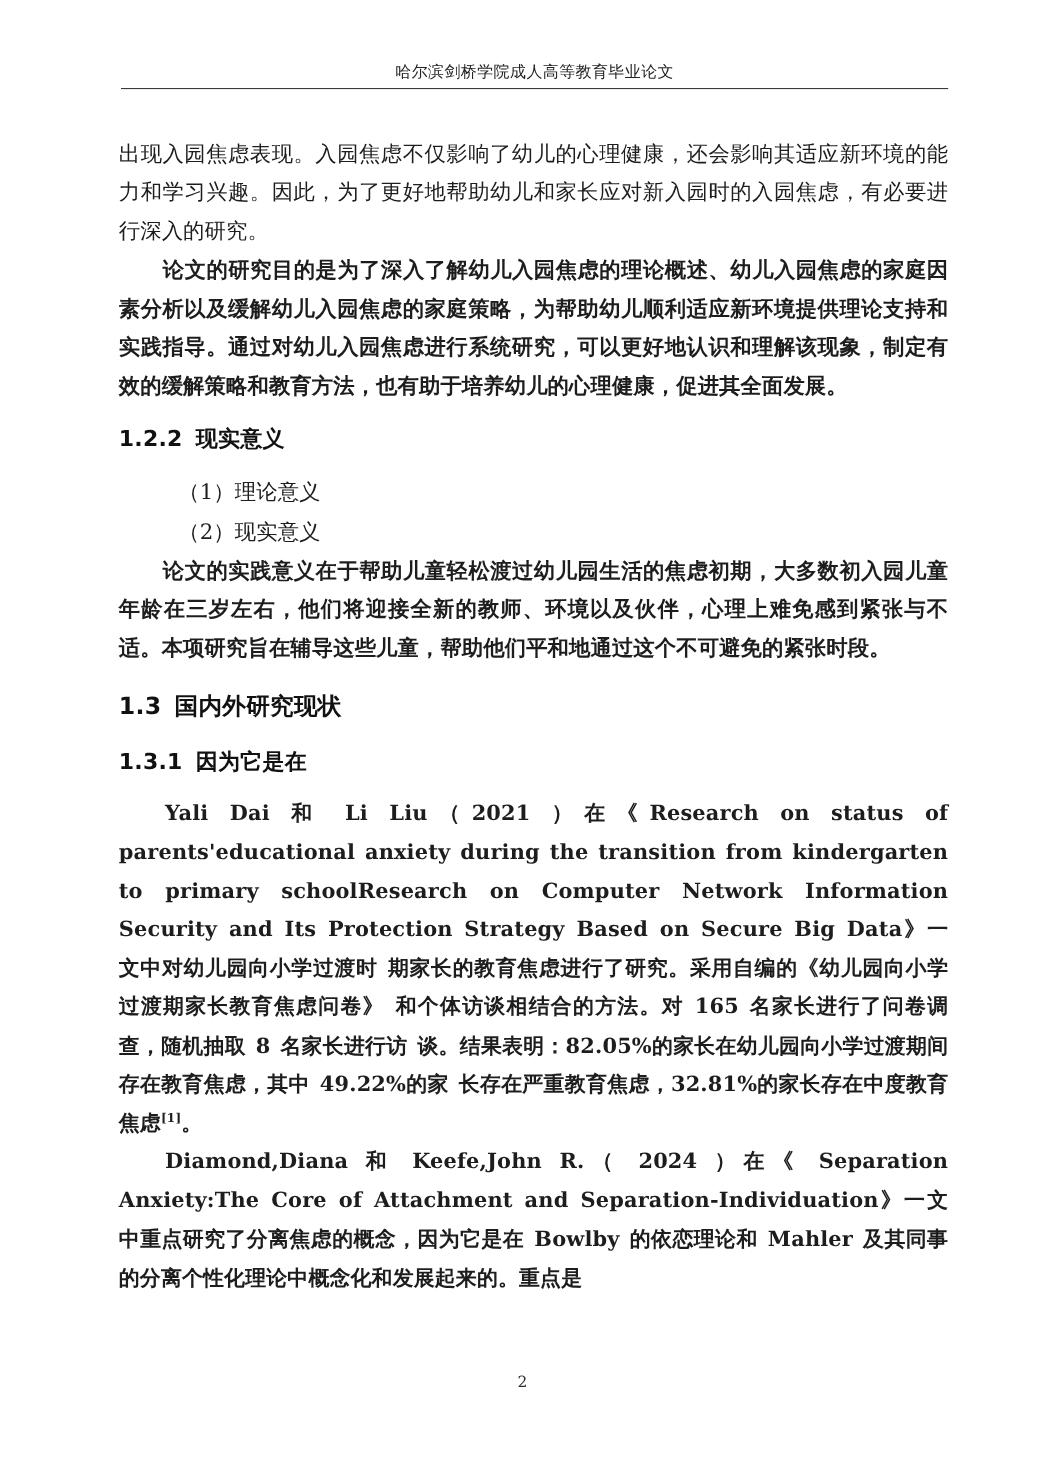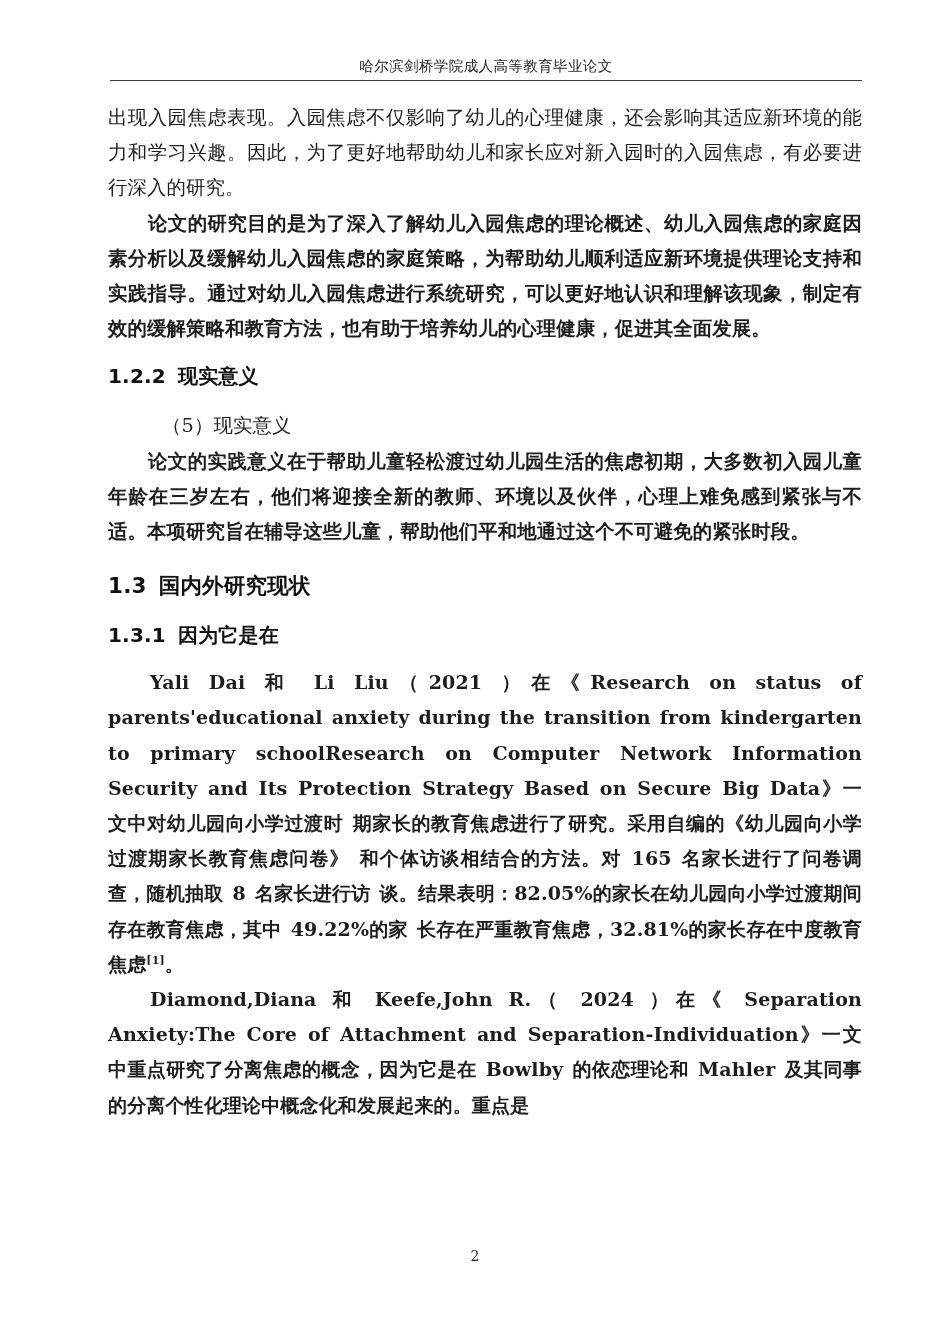--- a/index.html
+++ b/index.html
@@ -37,21 +37,21 @@
   .header-rule {
     margin-top: 4px;
     border-bottom: 1.4px solid #3a3a3a;
     width: 752px;
   }
 
   
   .content {
     position: absolute;
     left: 108px;
-    top: 100px;
+    top: 122px;
     width: 754px;
   }
 
   p.body-par {
     margin: 0;
     font-size: 19.4px;
     line-height: 35.2px;
     text-align: justify;
     text-align-last: left;
     text-justify: inter-character;
@@ -136,23 +136,24 @@
     <p class="body-par indent2">论文的研究目的是为了深入了解幼儿入园焦虑的理论概述、幼儿入园焦虑的家庭因素分析以及缓解幼儿入园焦虑的家庭策略，为帮助幼儿顺利适应新环境提供理论支持和实践指导。通过对幼儿入园焦虑进行系统研究，可以更好地认识和理解该现象，制定有效的缓解策略和教育方法，也有助于培养幼儿的心理健康，促进其全面发展。</p>
 
     <div class="sp-12"></div>
 
     <h3 class="h3">
       <span class="h-num">1.2.2</span><span class="h-gap"></span><span>现实意义</span>
     </h3>
 
     <div class="sp-14"></div>
 
+    <p class="body-par indent-sub">（1）理论意义</p>
 
 
-    <p class="body-par indent-sub">（5）现实意义</p>
+    <p class="body-par indent-sub">（2）现实意义</p>
 
     <p class="body-par indent2">论文的实践意义在于帮助儿童轻松渡过幼儿园生活的焦虑初期，大多数初入园儿童年龄在三岁左右，他们将迎接全新的教师、环境以及伙伴，心理上难免感到紧张与不适。本项研究旨在辅导这些儿童，帮助他们平和地通过这个不可避免的紧张时段。</p>
 
     <div class="sp-18"></div>
 
     <h2 class="h2">
       <span class="h-num">1.3</span><span class="h-gap"></span><span>国内外研究现状</span>
     </h2>
 
     <div class="sp-12"></div>

